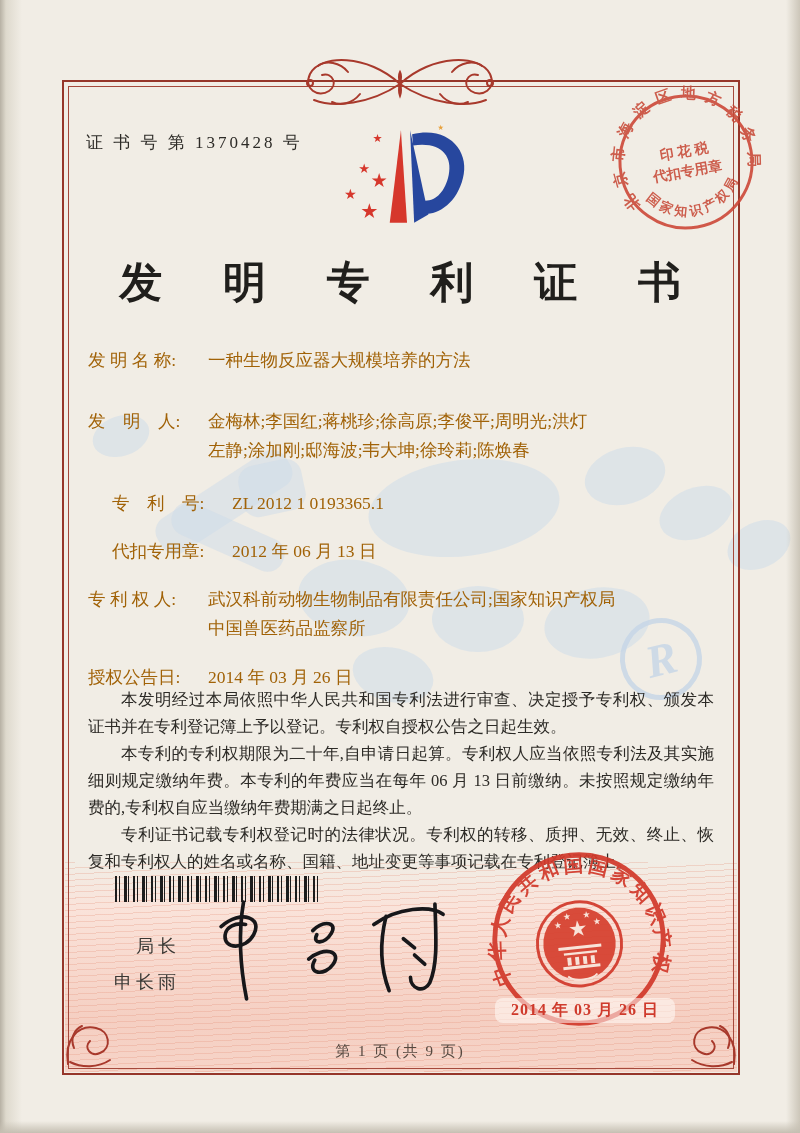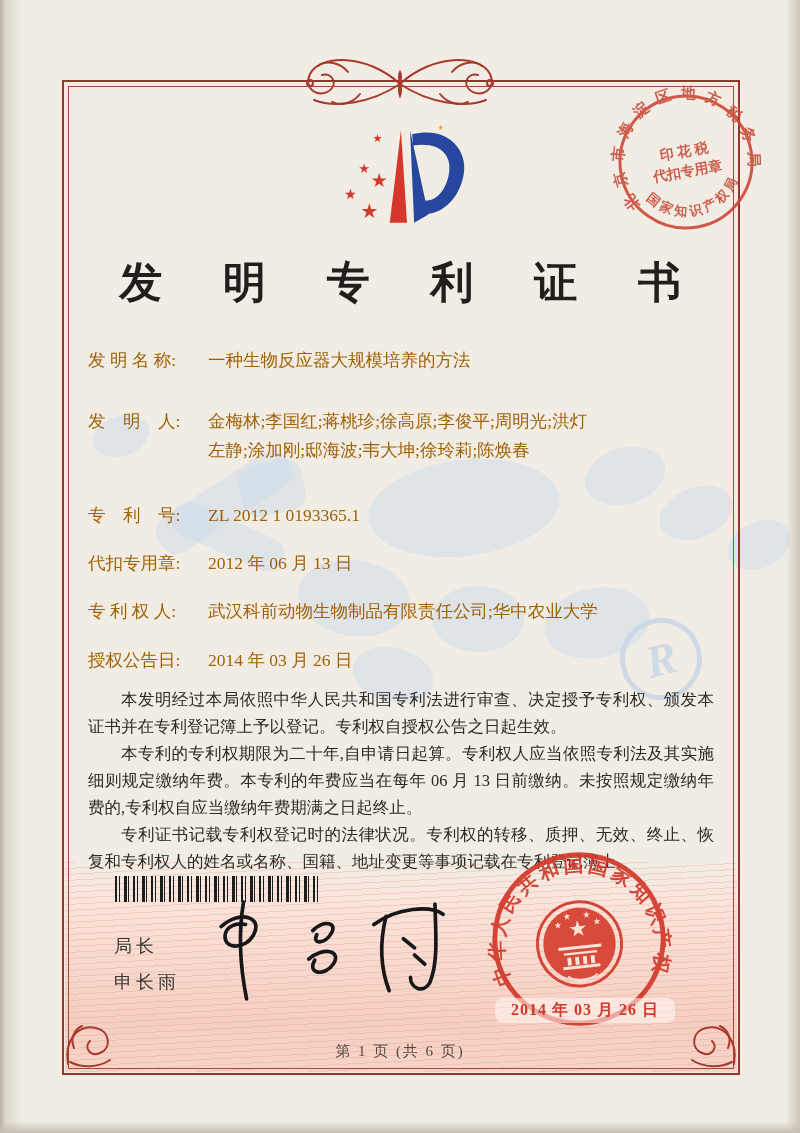--- a/index.html
+++ b/index.html
@@ -36,37 +36,37 @@
     transform:rotate(-10deg); opacity:.88; }
 
   .title { position:absolute; left:0; right:0; top:254px; text-align:center;
     font-size:43px; font-weight:bold; color:#201f1c; letter-spacing:25px; text-indent:25px;
     z-index:3; }
 
   .fields { position:absolute; left:88px; top:346px; width:575px; z-index:3; }
   .frow { display:flex; font-size:17.5px; color:#a16207; line-height:29px; }
   .flabel { flex:none; width:120px; }
   .fval { flex:1;font-family:Liberation Serif, serif; }
-  .mb-a { margin-bottom:32px; } .mb-b { margin-bottom:36px; } .mb-c { margin-bottom:19px; }
+  .mb-a { margin-bottom:32px; } .mb-b { margin-bottom:24px; } .mb-c { margin-bottom:19px;margin-left:24px; }
   .mb-d { margin-bottom:20px; }
 
   .bodytext { position:absolute; left:88px; top:686px; width:626px; z-index:3;
     font-size:16.5px; line-height:27px; color:#2c2a26; text-align:justify; }
   .bodytext p { margin:0; text-indent:2em; }
 
   .barcode { position:absolute; left:115px; top:876px; width:204px; height:26px; z-index:3;
     background:repeating-linear-gradient(90deg,
       #1d1d1d 0 2px, transparent 2px 4px,
       #1d1d1d 4px 5px, transparent 5px 9px,
       #1d1d1d 9px 12px, transparent 12px 13px,
       #1d1d1d 13px 14px, transparent 14px 18px); }
 
   .officer { position:absolute; left:114px; top:934px; z-index:3; font-size:18px;
     color:#3a3834; letter-spacing:4px; }
-  .officer div { margin-bottom:12px; }
+  .officer div { margin-bottom:12px;text-align:right; }
 
   .signature { position:absolute; left:202px; top:896px; width:250px; height:112px; z-index:4; }
 
   .seal { position:absolute; left:486px; top:846px; width:186px; height:186px; z-index:4;
     transform:rotate(-6deg); opacity:.93; }
   .seal-date { position:absolute; left:495px; top:998px; width:180px; text-align:center; z-index:4;
     font-size:16px; font-weight:bold; color:#cf3a2c; letter-spacing:1px;
     background:rgba(255,252,248,.55); border-radius:8px; padding:2px 0; }
 
   .footer { position:absolute; left:0; right:0; top:1042px; text-align:center; z-index:3;
@@ -137,20 +137,21 @@
     </g>
   </svg>
   <svg class="flourish-br" viewBox="0 0 64 64">
     <g fill="none" stroke="#a8392c" stroke-width="2" stroke-linecap="round">
       <path d="M8,56 C4,32 18,16 36,20 C50,23 52,40 40,45 C31,49 23,40 30,33"></path>
       <path d="M10,54 C22,60 38,60 50,52"></path>
       <path d="M14,40 C10,30 14,22 22,18"></path>
     </g>
   </svg>
 
+  <div class="cert-no">证 书 号 第 1370428 号</div>
 
   <svg class="logo" viewBox="0 0 140 120">
     <text x="38" y="24" font-size="11" fill="#d6372c">★</text>
     <text x="24" y="54" font-size="13" fill="#d6372c">★</text>
     <text x="36" y="68" font-size="19" fill="#d6372c">★</text>
     <text x="10" y="80" font-size="14" fill="#d6372c">★</text>
     <text x="26" y="98" font-size="20" fill="#d6372c">★</text>
     <text x="102" y="12" font-size="7" fill="#e8a13c">★</text>
     <polygon points="55,103 66,12 72,103" fill="#d6372c"></polygon>
     <polygon points="75,12 79,103 93,95" fill="#27479e"></polygon>
@@ -195,21 +196,22 @@
     </div>
     <div class="frow mb-c">
       <span class="flabel">代扣专用章:</span>
       <div class="fval">
           <div>2012 年 06 月 13 日</div>
         </div>
     </div>
     <div class="frow mb-d">
       <span class="flabel">专 利 权 人:</span>
       <div class="fval">
-        <div>武汉科前动物生物制品有限责任公司;华中农业大学</div>
+        <div>武汉科前动物生物制品有限责任公司;国家知识产权局</div>
+        <div>中国兽医药品监察所</div>
       </div>
     </div>
     <div class="frow">
       <span class="flabel">授权公告日:</span>
       <div class="fval">
           <div>2014 年 03 月 26 日</div>
         </div>
     </div>
   </div>
 
@@ -261,15 +263,15 @@
         <rect x="-6" y="13" width="4" height="8"></rect>
         <rect x="2" y="13" width="4" height="8"></rect>
         <rect x="10" y="13" width="4" height="8"></rect>
         <rect x="-19" y="22" width="38" height="3"></rect>
       </g>
       <path d="M-15,32 a 16 7 0 0 0 30,0" fill="none" stroke="#f9e4da" stroke-width="2"></path>
     </g>
   </svg>
   <div class="seal-date">2014 年 03 月 26 日</div>
 
-  <div class="footer">第 1 页 (共 6 页)</div>
+  <div class="footer">第 1 页 (共 9 页)</div>
 
 </div>
 
 </body></html>

